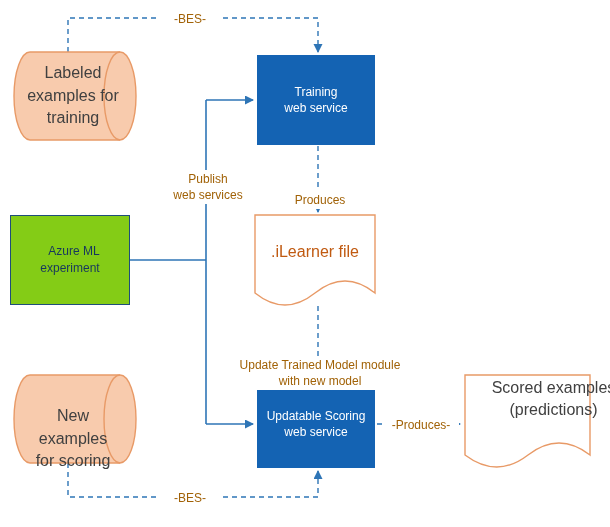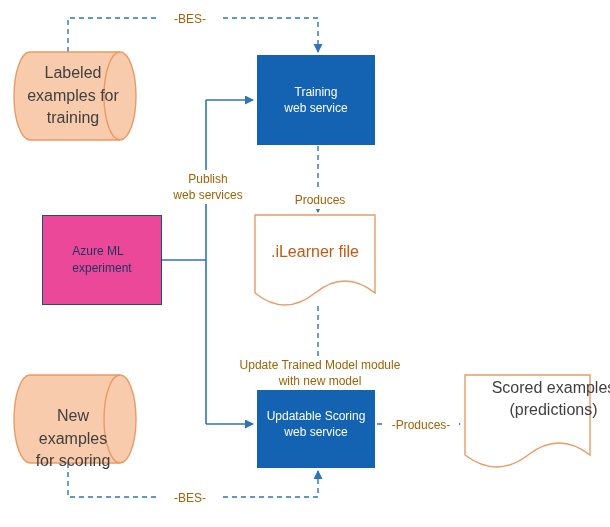--- a/index.html
+++ b/index.html
@@ -21,32 +21,31 @@
     display: flex;
     align-items: center;
     justify-content: center;
     text-align: center;
     font-size: 12px;
     line-height: 1.35;
     z-index: 2;
   }
   .outline-box {
     position: absolute;
-    background: #ec4899;
+    background: #84cc16;
     border: 1.5px solid #1f4e79;
     color: #17375e;
     display: flex;
     align-items: center;
     justify-content: center;
-    text-align: left;
+    text-align: right;
     font-size: 12px;
     line-height: 1.4;
     box-sizing: border-box;
     z-index: 2;
-    margin-left: 32px;
   }
   .shape-label {
     position: absolute;
     display: flex;
     align-items: center;
     justify-content: center;
     text-align: center;
     font-size: 16px;
     line-height: 1.4;
     color: #404040;

